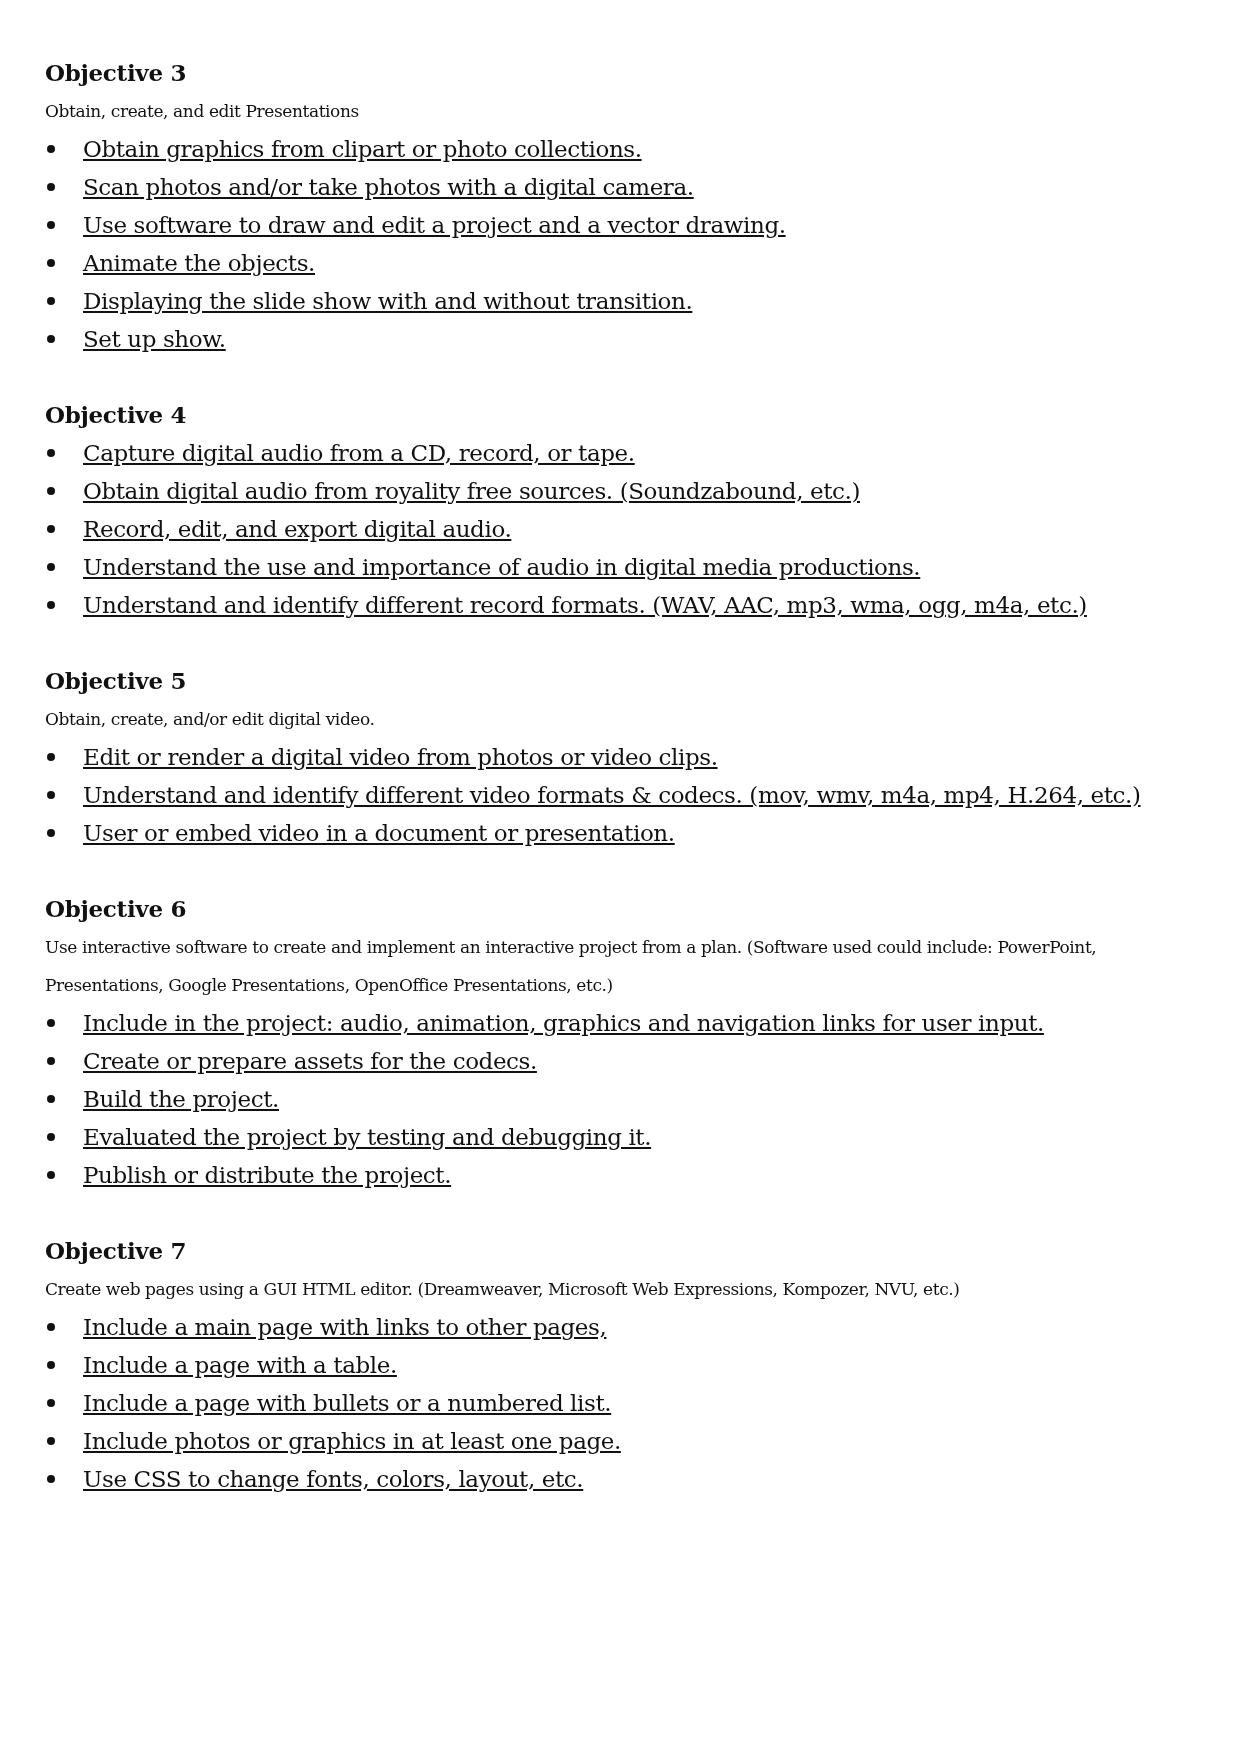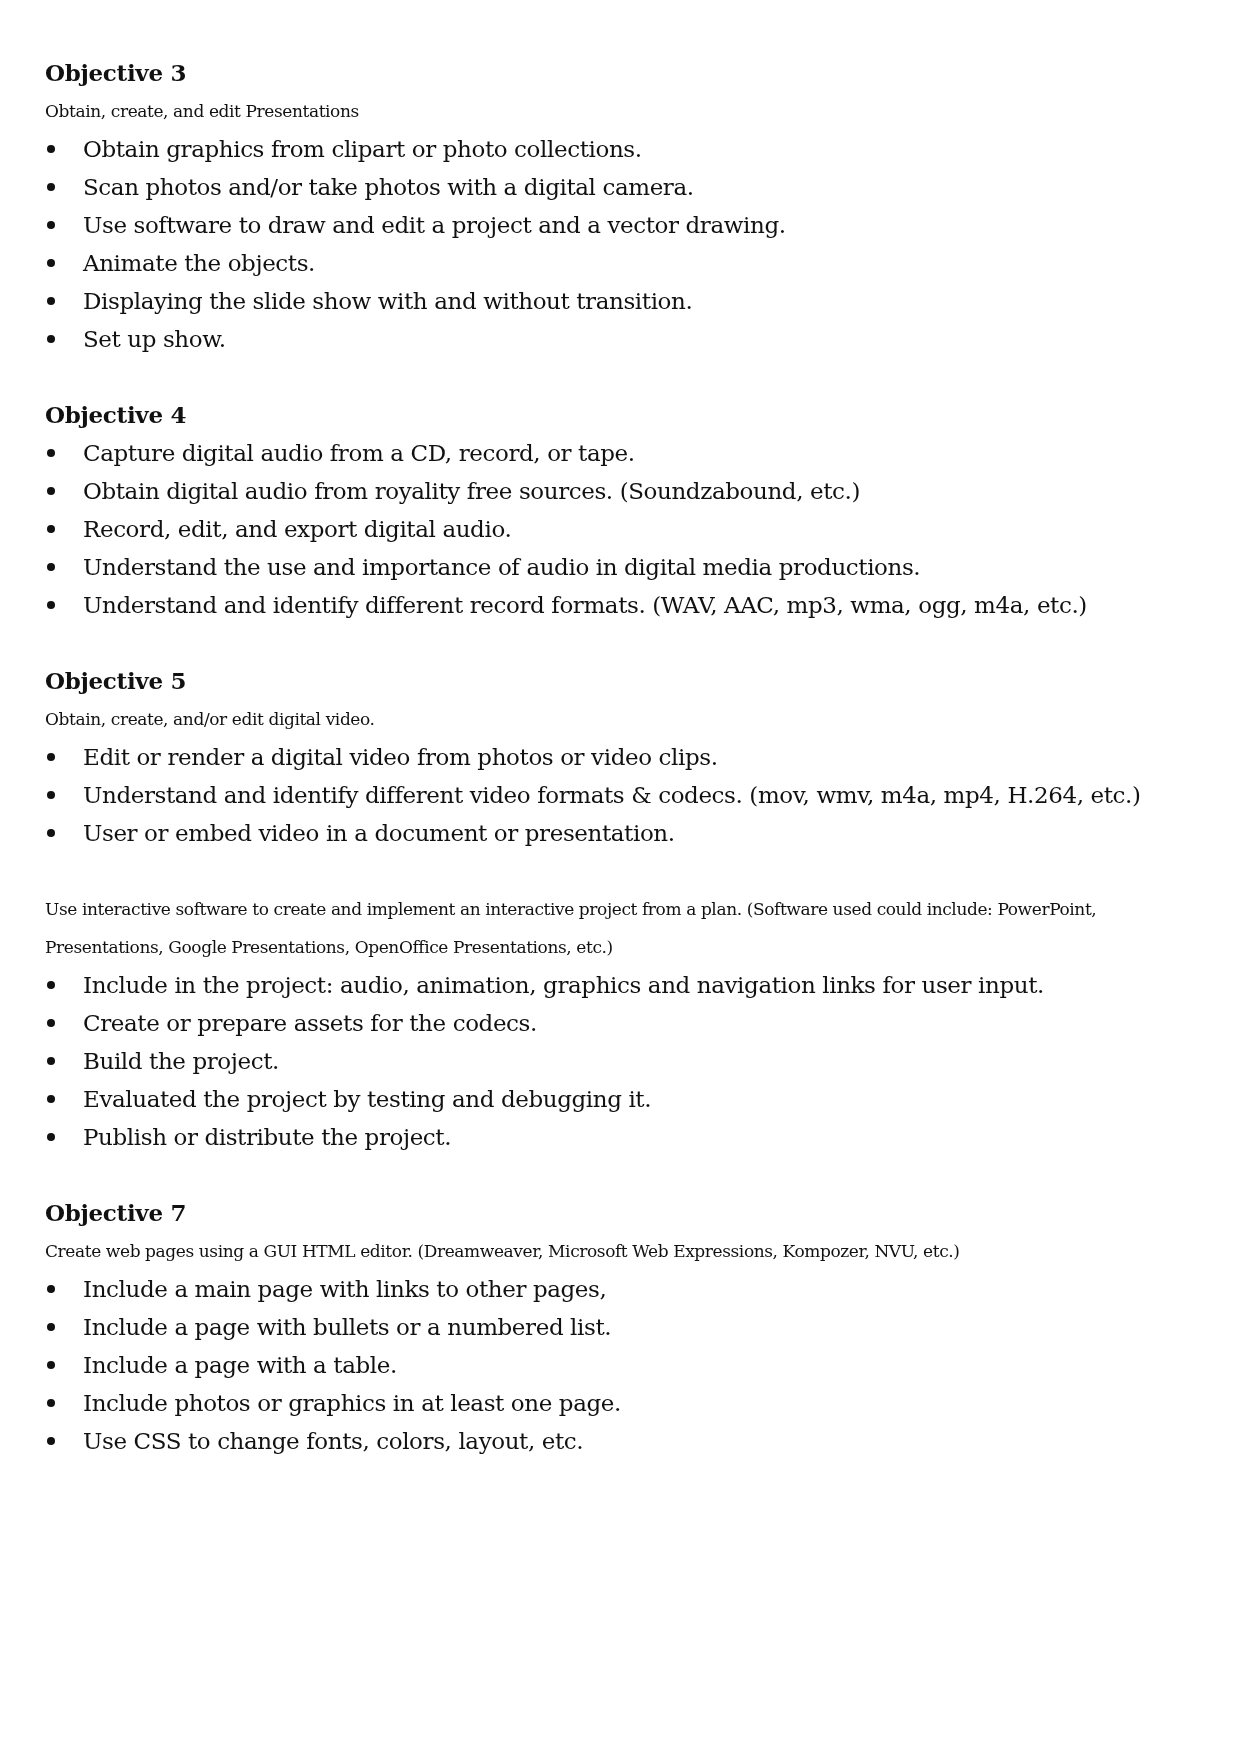--- a/index.html
+++ b/index.html
@@ -42,20 +42,21 @@
       padding: 0;
     }
     ul.bullets li {
       position: relative;
       font-size: 23px;
       line-height: 38px;
       height: 38px;
       padding-left: 38px;
       white-space: nowrap;
       letter-spacing: -0.4px;
+      text-decoration: underline;
     }
     ul.bullets li .dot {
       position: absolute;
       left: 2px;
       top: 15px;
       width: 8px;
       height: 8px;
       border-radius: 50%;
       background: #111111;
     }
@@ -93,35 +94,36 @@
     <div class="heading">Objective 5</div>
     <div class="intro">Obtain, create, and/or edit digital video.</div>
     <ul class="bullets">
       <li><span class="dot"></span><span>Edit or render a digital video from photos or video clips.</span></li>
       <li><span class="dot"></span><span>Understand and identify different video formats &amp; codecs. (mov, wmv, m4a, mp4, H.264, etc.)</span></li>
       <li><span class="dot"></span><span>User or embed video in a document or presentation.</span></li>
     </ul>
   </div>
 
   <div class="section">
+    <div class="heading">Objective 6</div>
     <div class="intro">Use interactive software to create and implement an interactive project from a plan. (Software used could include: PowerPoint, Presentations, Google Presentations, OpenOffice Presentations, etc.)</div>
     <ul class="bullets">
       <li><span class="dot"></span><span>Include in the project: audio, animation, graphics and navigation links for user input.</span></li>
       <li><span class="dot"></span><span>Create or prepare assets for the codecs.</span></li>
       <li><span class="dot"></span><span>Build the project.</span></li>
       <li><span class="dot"></span><span>Evaluated the project by testing and debugging it.</span></li>
       <li><span class="dot"></span><span>Publish or distribute the project.</span></li>
     </ul>
   </div>
 
   <div class="section">
     <div class="heading">Objective 7</div>
     <div class="intro">Create web pages using a GUI HTML editor. (Dreamweaver, Microsoft Web Expressions, Kompozer, NVU, etc.)</div>
     <ul class="bullets">
       <li><span class="dot"></span><span>Include a main page with links to other pages,</span></li>
+      <li><span class="dot"></span><span>Include a page with a table.</span></li>
       <li><span class="dot"></span><span>Include a page with bullets or a numbered list.</span></li>
-      <li><span class="dot"></span><span>Include a page with a table.</span></li>
       <li><span class="dot"></span><span>Include photos or graphics in at least one page.</span></li>
       <li><span class="dot"></span><span>Use CSS to change fonts, colors, layout, etc.</span></li>
     </ul>
   </div>
 
 </div>
 
 </body></html>

